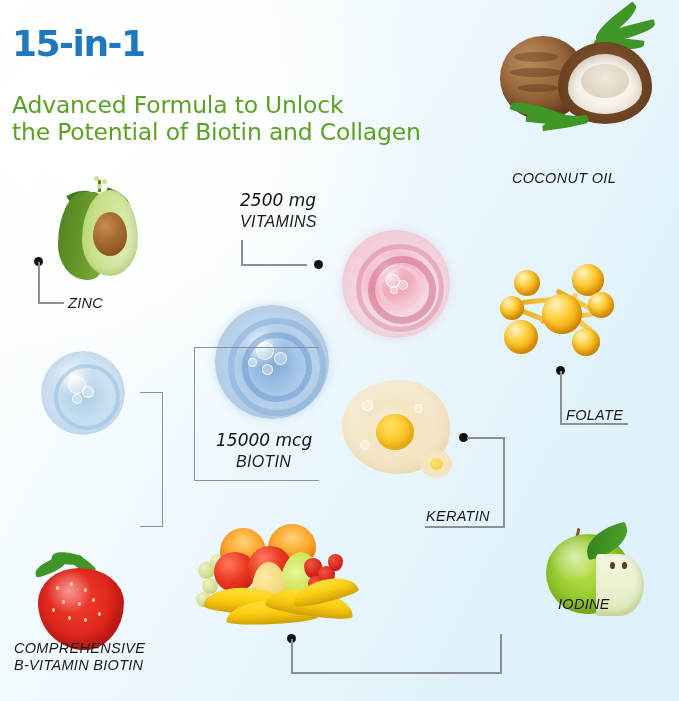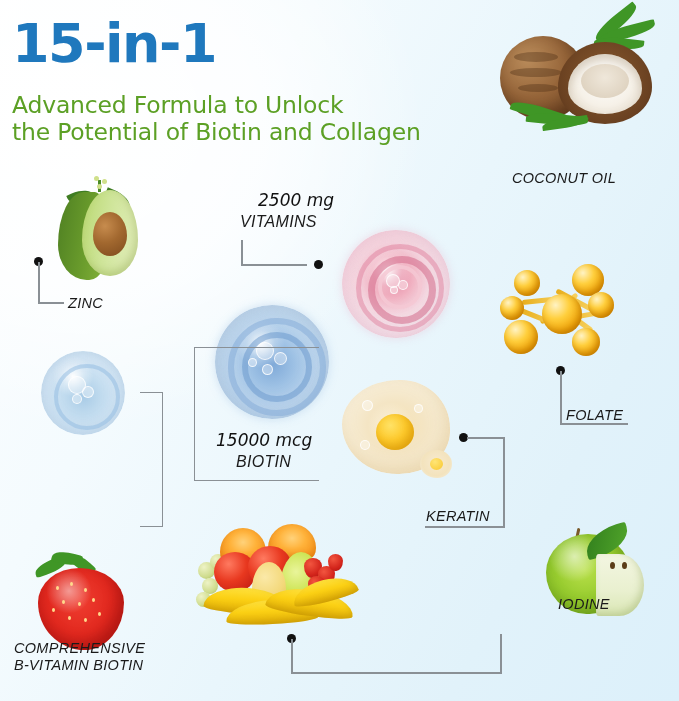--- a/index.html
+++ b/index.html
@@ -12,21 +12,21 @@
   #poster{
     position:relative;width:679px;height:701px;overflow:hidden;
     background:
       radial-gradient(ellipse 70% 60% at 12% 18%, #ffffff 0%, rgba(255,255,255,0.75) 38%, rgba(255,255,255,0) 72%),
       linear-gradient(118deg, #fdfeff 0%, #f4fbfe 30%, #e9f6fc 55%, #e1f2fa 78%, #dcf0fa 100%);
   }
 
   
   .headline{
     position:absolute;left:12px;top:17px;
-    font-size:54px;line-height:54px;font-weight:bold;
+    font-size:36px;line-height:54px;font-weight:bold;
     letter-spacing:-1.5px;
     color:#1f78bd;
     font-family:"DejaVu Sans", sans-serif;
     white-space:nowrap;
   }
   .subhead{
     position:absolute;left:12px;top:92px;
     font-size:23.5px;line-height:27px;
     color:#5ca025;
     font-family:"DejaVu Sans", sans-serif;
@@ -260,21 +260,21 @@
     <div class="avo-leaf" style="left:52px;top:16px;width:28px;height:15px;transform:rotate(22deg);"></div>
     <div class="avo-skin"></div>
     <div class="avo-half"></div>
     <div class="avo-seed"></div>
   </div>
   <div class="dot" style="left:34px;top:257px;"></div>
   <div class="ln lnv" style="left:38px;top:262px;height:41px;"></div>
   <div class="ln lnh" style="left:38px;top:302px;width:26px;"></div>
   <div class="lbl" style="left:68px;top:295px;">ZINC</div>
 
-  <div class="dose" style="left:240px;top:190px;font-size:17px;line-height:21px;margin-left:18px;">2500 mg</div>
+  <div class="dose" style="left:240px;top:190px;font-size:17px;line-height:21px;">2500 mg</div>
   <div class="lbl" style="left:240px;top:213px;font-size:16px;">VITAMINS</div>
   <div class="ln lnv" style="left:241px;top:240px;height:25px;"></div>
   <div class="ln lnh" style="left:241px;top:264px;width:66px;"></div>
   <div class="dot" style="left:314px;top:260px;"></div>
 
   <div class="art" style="left:340px;top:228px;width:120px;height:120px;">
     <div class="sphere sphere-pink" style="left:2px;top:2px;"></div>
     <div class="ring" style="left:16px;top:16px;width:78px;height:78px;border-width:5px;border-color:rgba(222,120,150,.45);"></div>
     <div class="ring" style="left:28px;top:28px;width:54px;height:54px;border-width:7px;border-color:rgba(208,95,130,.5);"></div>
     <div class="ring" style="left:38px;top:37px;width:36px;height:36px;border-width:4px;border-color:rgba(245,200,212,.85);"></div>

